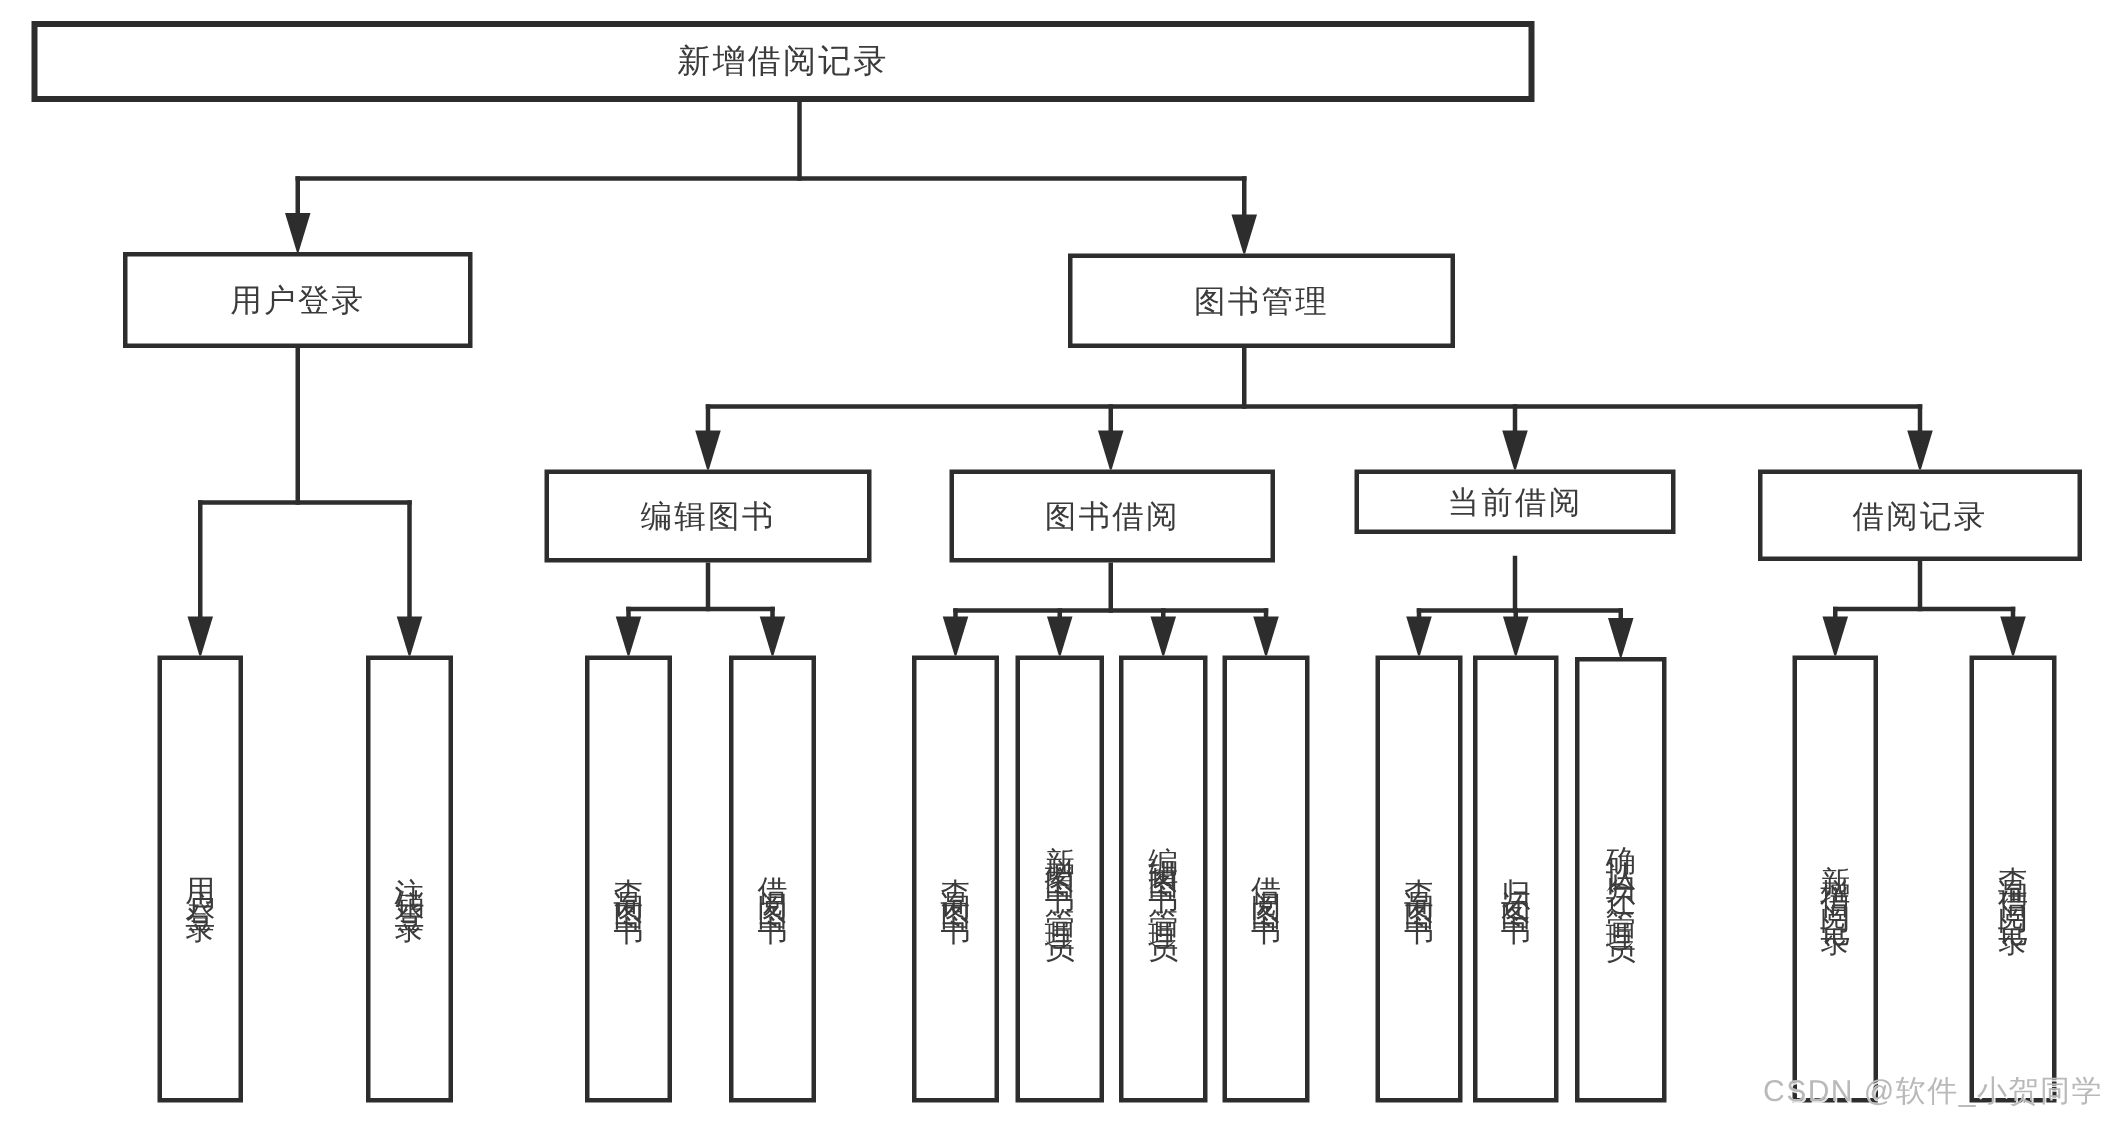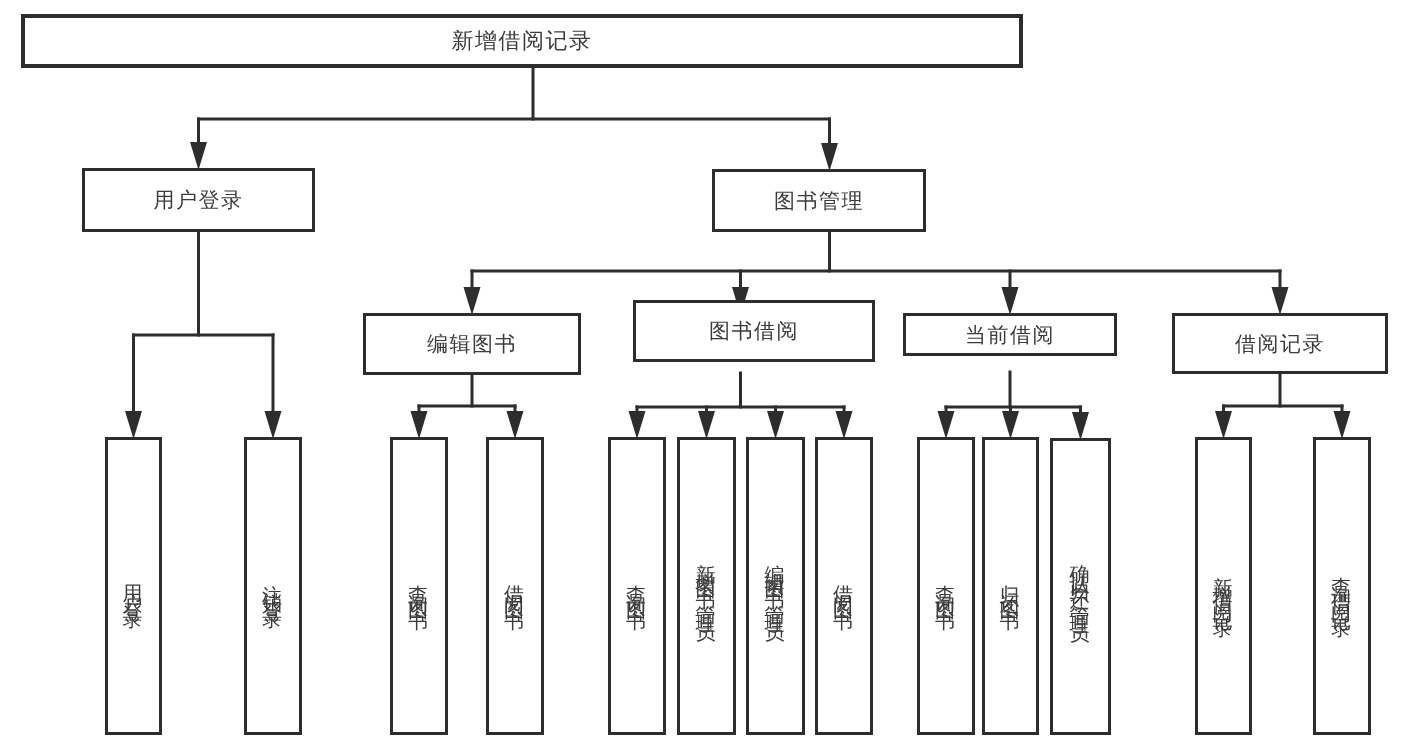--- a/index.html
+++ b/index.html
@@ -114,32 +114,33 @@
       <line x1="1280" y1="372" x2="1280" y2="406" stroke="#2d2d2d" stroke-width="3" stroke-linecap="square"></line>
       <line x1="1223.5" y1="406" x2="1342" y2="406" stroke="#2d2d2d" stroke-width="3" stroke-linecap="square"></line>
       <line x1="1223.5" y1="406" x2="1223.5" y2="415" stroke="#2d2d2d" stroke-width="3" stroke-linecap="square"></line>
       <polygon points="1223.5,439 1215,411 1232,411" fill="#2d2d2d"></polygon>
       <line x1="1342" y1="406" x2="1342" y2="415" stroke="#2d2d2d" stroke-width="3" stroke-linecap="square"></line>
       <polygon points="1342,439 1333.5,411 1350.5,411" fill="#2d2d2d"></polygon>
     </svg>
   <div id="nodes">
       <div class="node horiz root" style="left: 21px; top: 14px; width: 1002px; height: 54px;">新增借阅记录</div>
       <div class="node horiz" style="left: 82px; top: 168px; width: 233px; height: 64px;">用户登录</div>
-      <div class="node horiz" style="left: 712px; top: 169px; width: 214px; height: 63px;">图书管理</div>
+      <div class="node horiz" style="left: 712px; top: 169px; width: 258px; height: 63px;">图书管理</div>
       <div class="node horiz" style="left: 363px; top: 313px; width: 218px; height: 62px;">编辑图书</div>
-      <div class="node horiz" style="left: 633px; top: 300px; width: 242px; height: 62px;">图书借阅</div>
+      <div class="node horiz" style="left: 633px; top: 313px; width: 217px; height: 62px;">图书借阅</div>
       <div class="node horiz" style="left: 903px; top: 313px; width: 214px; height: 43px;">当前借阅</div>
       <div class="node horiz" style="left: 1172px; top: 313px; width: 216px; height: 61px;">借阅记录</div>
       <div class="node vert" style="left: 105px; top: 437px; width: 57px; height: 298px;">用户登录</div>
       <div class="node vert" style="left: 244px; top: 437px; width: 58px; height: 298px;">注销登录</div>
       <div class="node vert" style="left: 390px; top: 437px; width: 58px; height: 298px;">查询图书</div>
       <div class="node vert" style="left: 486px; top: 437px; width: 58px; height: 298px;">借阅图书</div>
       <div class="node vert" style="left: 608px; top: 437px; width: 58px; height: 298px;">查询图书</div>
       <div class="node vert" style="left: 677px; top: 437px; width: 59px; height: 298px;">新增图书（管理员）</div>
       <div class="node vert" style="left: 746px; top: 437px; width: 59px; height: 298px;">编辑图书（管理员）</div>
       <div class="node vert" style="left: 815px; top: 437px; width: 58px; height: 298px;">借阅图书</div>
       <div class="node vert" style="left: 917px; top: 437px; width: 58px; height: 298px;">查询图书</div>
       <div class="node vert" style="left: 982px; top: 437px; width: 57px; height: 298px;">归还图书</div>
       <div class="node vert" style="left: 1050px; top: 438px; width: 61px; height: 297px;">确认归还（管理员）</div>
       <div class="node vert" style="left: 1195px; top: 437px; width: 57px; height: 298px;">新增借阅记录</div>
       <div class="node vert" style="left: 1313px; top: 437px; width: 58px; height: 298px;">查询借阅记录</div>
     </div>
+  <div id="watermark">CSDN @软件_小贺同学</div>
 </div>
 
 </body></html>

